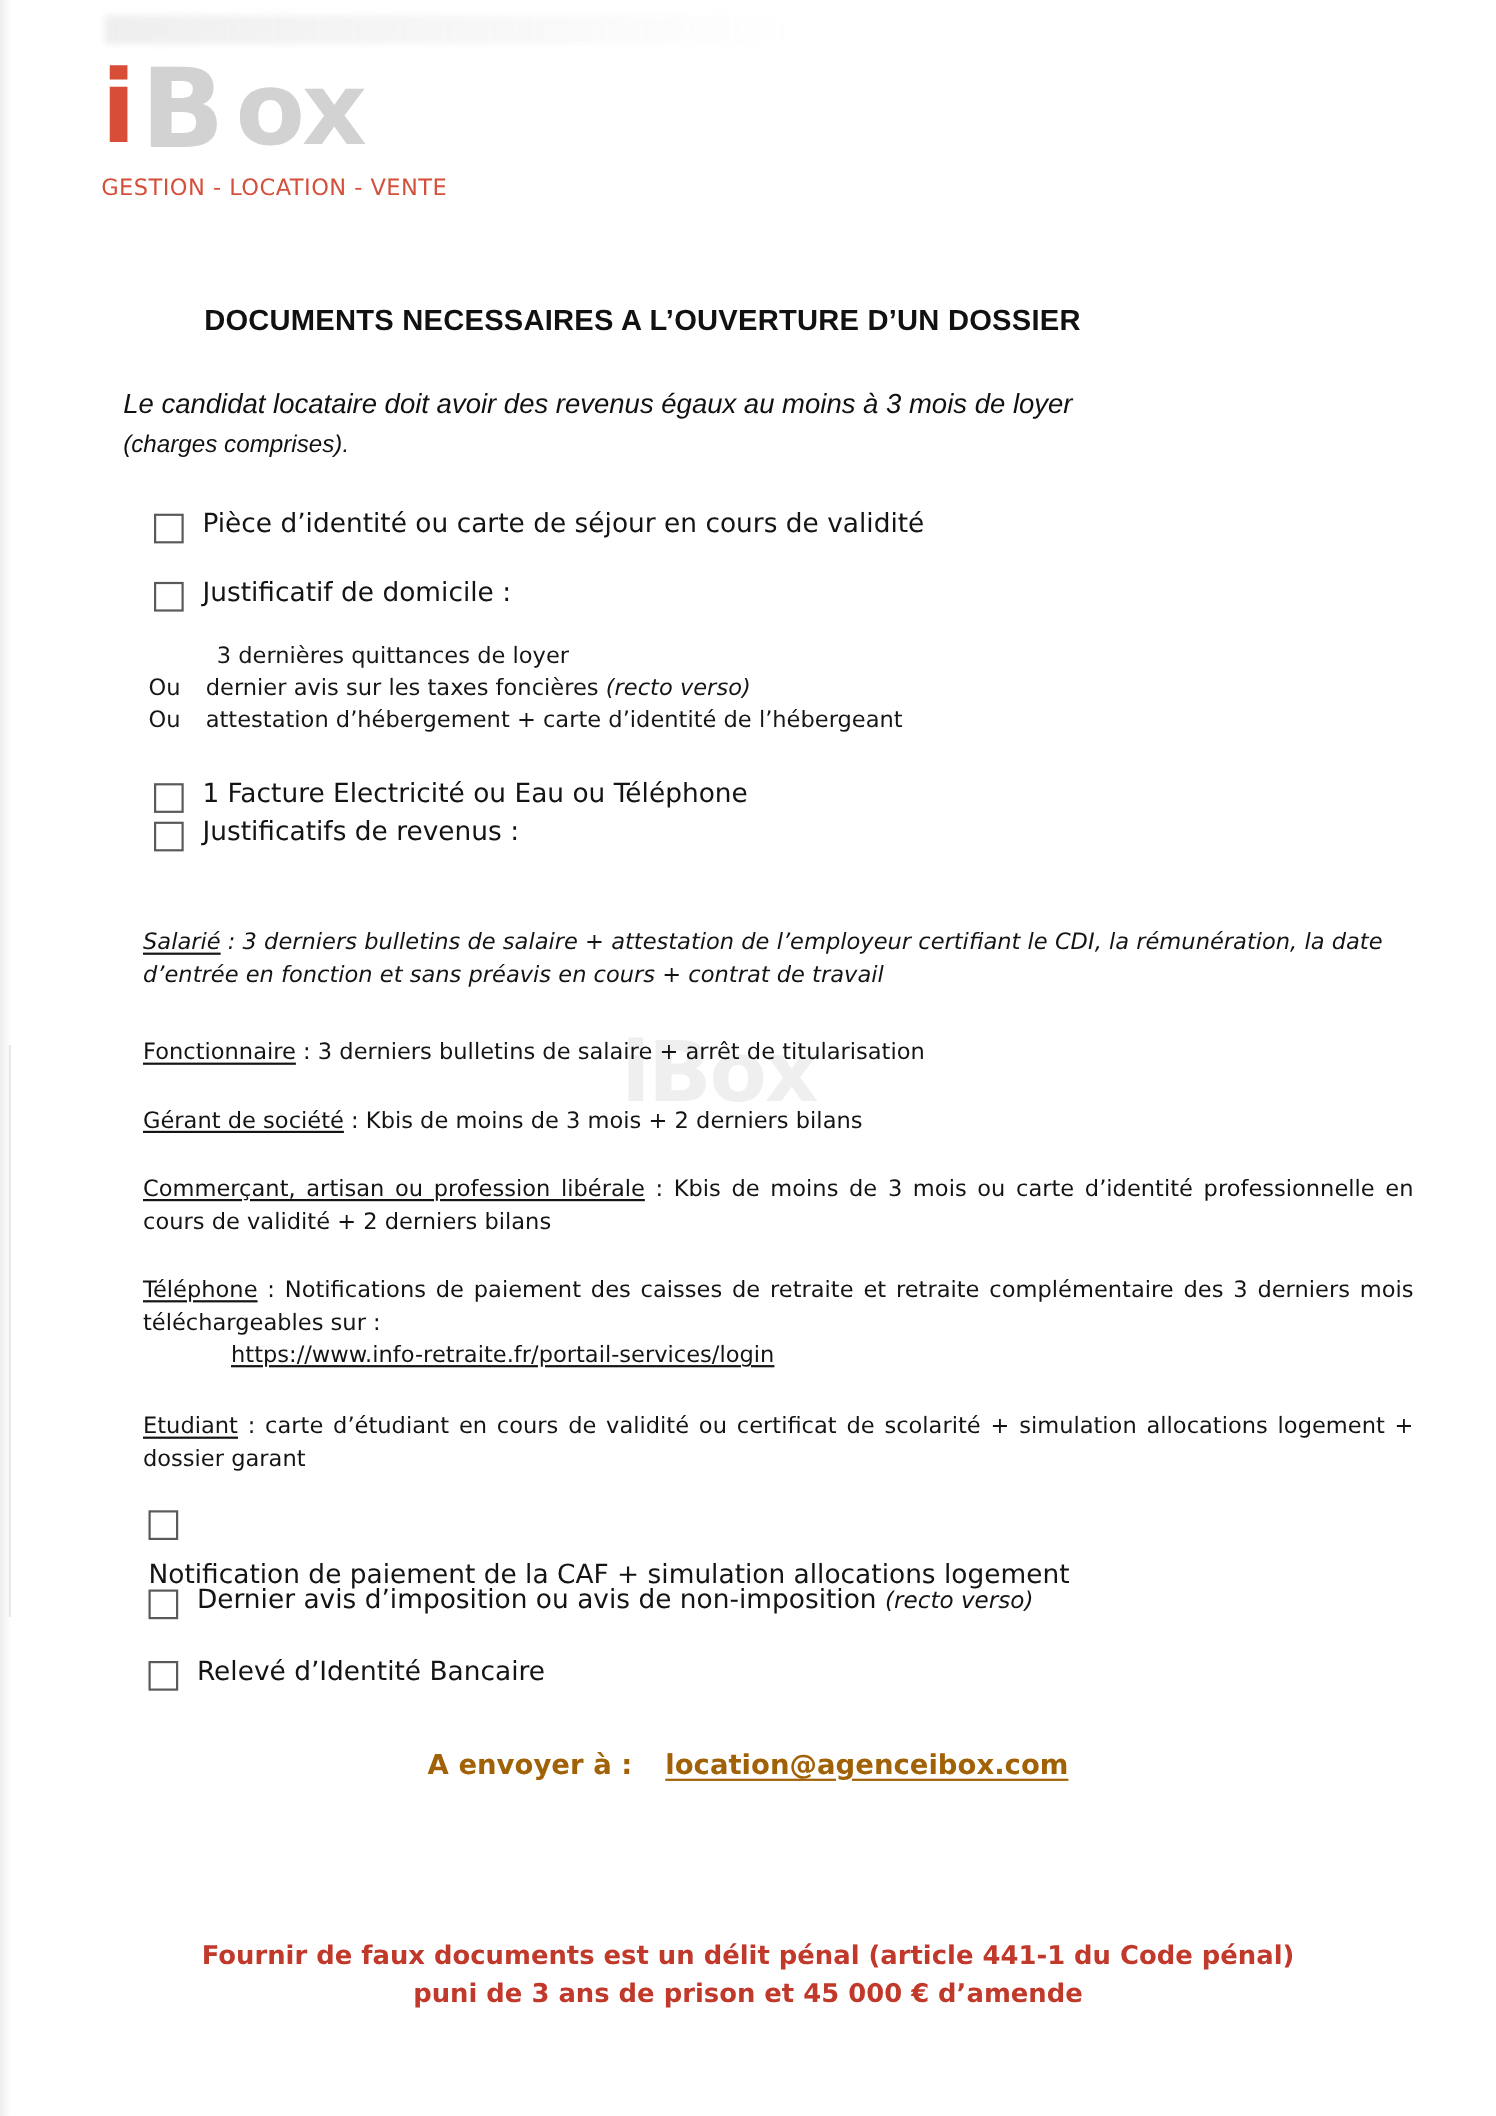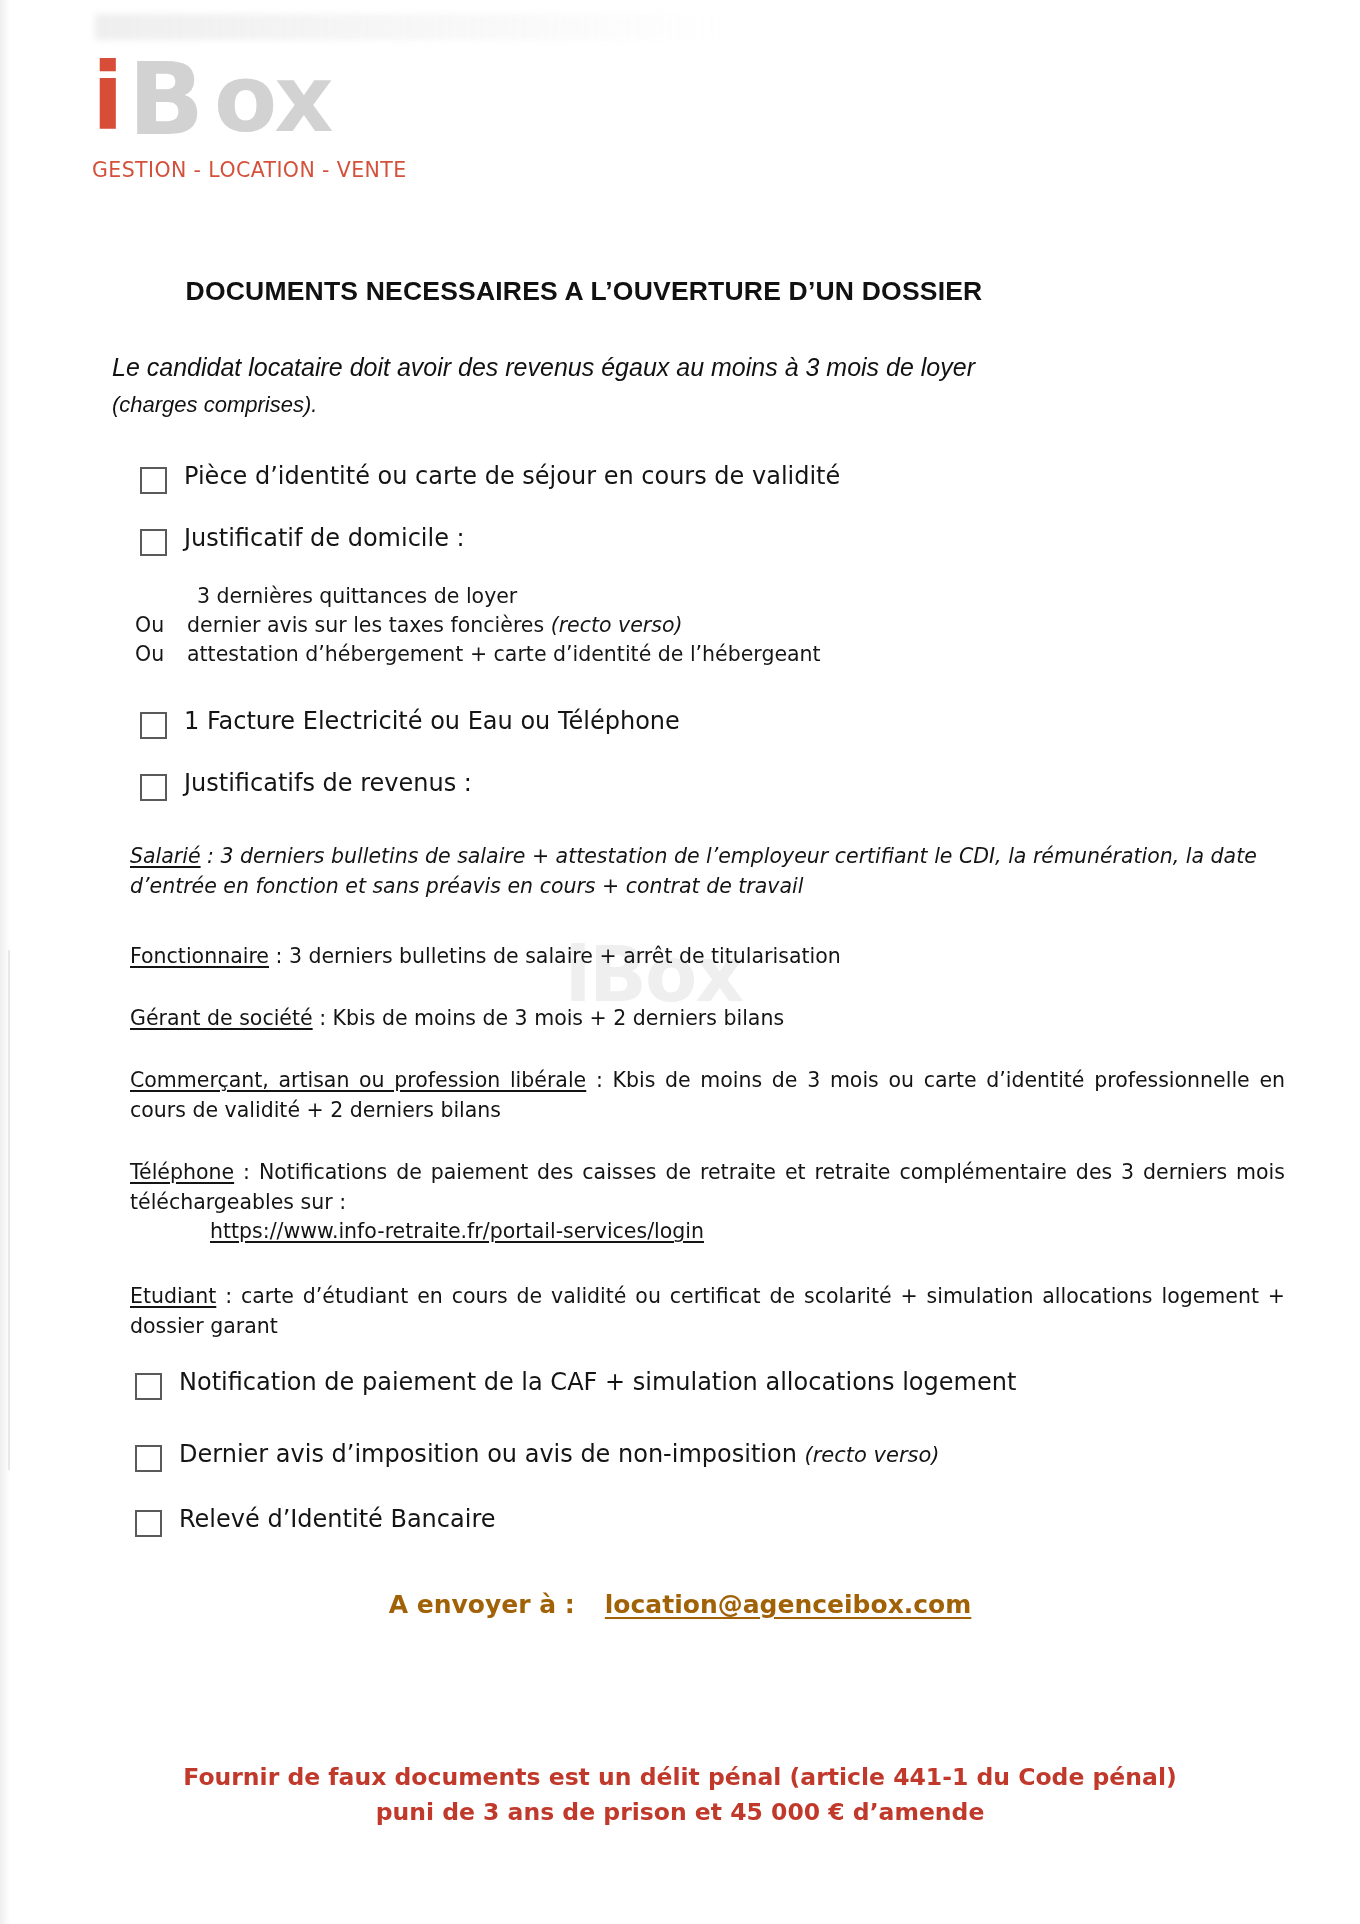--- a/index.html
+++ b/index.html
@@ -296,21 +296,21 @@
       <span class="ou-key">Ou</span>
       <span class="ou-text">attestation d’hébergement + carte d’identité de l’hébergeant</span>
     </div>
   </div>
 
   <div class="chk-row" style="left:140px; top:707px;">
     <span class="chk"></span>
     <span class="chk-label">1 Facture Electricité ou Eau ou Téléphone</span>
   </div>
 
-  <div class="chk-row" style="left:140px; top:769px;">
+  <div class="chk-row" style="left:140px; top:742px;">
     <span class="chk"></span>
     <span class="chk-label">Justificatifs de revenus :</span>
   </div>
 
   <div class="para" style="top:842px;font-style:italic;">
     <span class="u">Salarié</span><span> : 3 derniers bulletins de salaire + attestation de l’employeur certifiant le CDI, la rémunération, la date d’entrée en fonction et sans préavis en cours + contrat de travail</span>
   </div>
 
   <div class="para" style="top:942px;">
     <span class="u">Fonctionnaire</span><span> : 3 derniers bulletins de salaire + arrêt de titularisation</span>
@@ -326,21 +326,21 @@
 
   <div class="para justify" style="top:1158px;">
     <span class="u">Téléphone</span><span> : Notifications de paiement des caisses de retraite et retraite complémentaire des 3 derniers mois téléchargeables sur :</span>
     <div class="link-line">https://www.info-retraite.fr/portail-services/login</div>
   </div>
 
   <div class="para justify" style="top:1282px;">
     <span class="u">Etudiant</span><span> : carte d’étudiant en cours de validité ou certificat de scolarité + simulation allocations logement + dossier garant</span>
   </div>
 
-  <div class="chk-row" style="left:135px; top:1368px;">
+  <div class="chk-row" style="left:135px; top:1368px;flex-direction:column;">
     <span class="chk"></span>
     <span class="chk-label">Notification de paiement de la CAF + simulation allocations logement</span>
   </div>
 
   <div class="chk-row" style="left:135px; top:1505px;">
     <span class="chk"></span>
     <span class="chk-label">Relevé d’Identité Bancaire</span>
   </div>
 
   <div class="chk-row" style="left:135px; top:1440px;">

